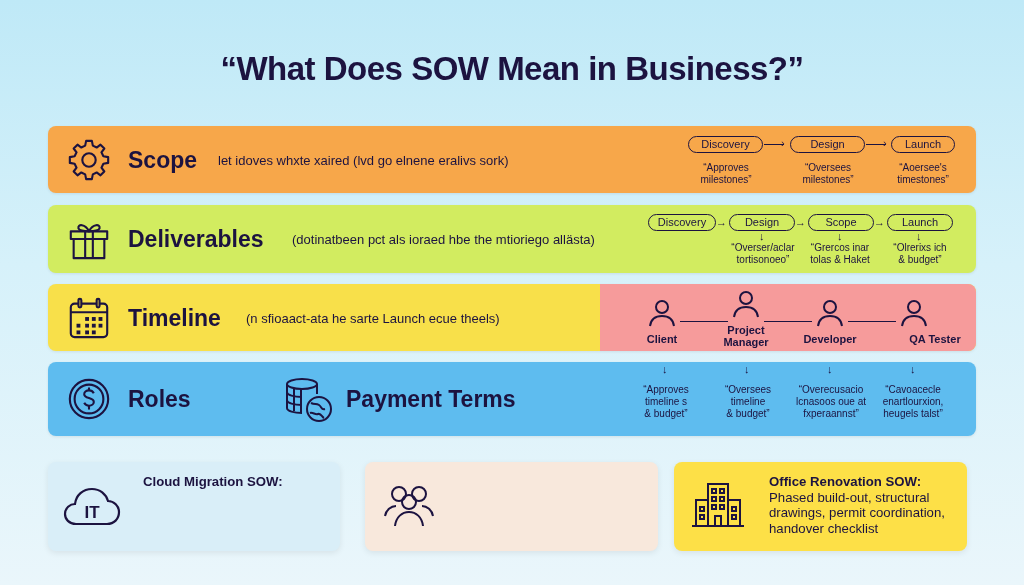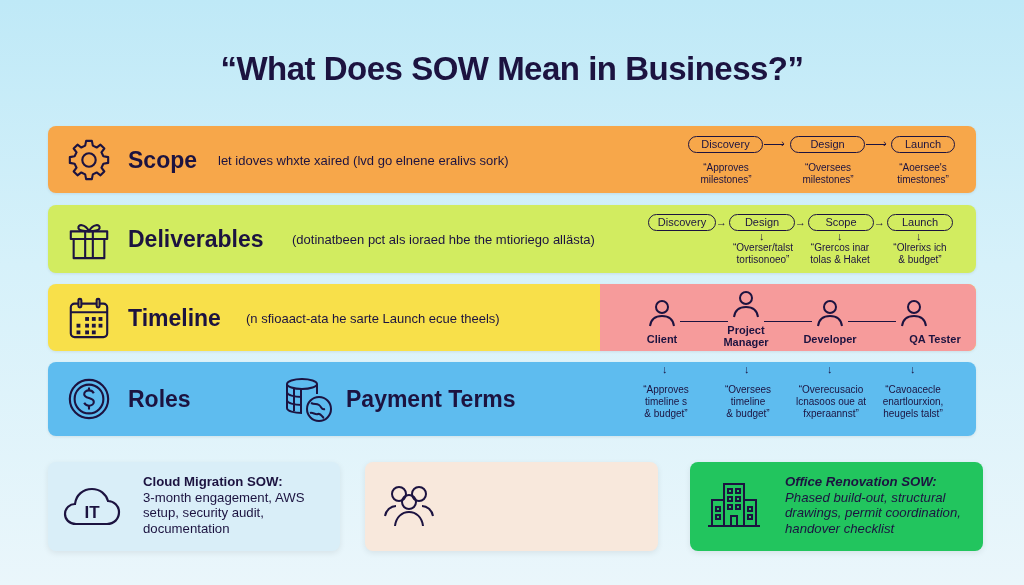--- a/index.html
+++ b/index.html
@@ -38,21 +38,21 @@
 
   .person { position: absolute; width: 30px; height: 30px; }
   .person-label { position: absolute; font-size: 11px; font-weight: 700; text-align: center; line-height: 12px; color: #1c1340; }
 
   .card {
     position: absolute; top: 462px; height: 89px; border-radius: 8px;
     box-shadow: 0 2px 6px rgba(0,0,0,0.08);
   }
   .card.it { left: 48px; width: 292px; background: #d9eef8; }
   .card.brand { left: 365px; width: 293px; background: #f8e8dc; }
-  .card.office { left: 690px; width: 293px; background: #22c55e; font-style: italic; }
+  .card.office { left: 674px; width: 293px; background: #fde047; }
   .card-icon { position: absolute; left: 14px; top: 18px; width: 60px; height: 52px; }
   .card-text { position: absolute; left: 95px; top: 12px; width: 195px; font-size: 13.2px; line-height: 15.5px; color: #1c1340; }
   .card-title { font-weight: 700; display: block; }
   .card-body { display: block; }
 </style>
 </head>
 <body>
 
 <div class="title">“What Does SOW Mean in Business?”</div>
 
@@ -104,21 +104,21 @@
   <div class="arrow" style="left:747px; top:12px">→</div>
   <div class="pill" style="left:760px; top:9px; width:66px">Scope</div>
   <div class="arrow" style="left:826px; top:12px">→</div>
   <div class="pill" style="left:839px; top:9px; width:66px">Launch</div>
 
   <div class="arrow" style="left:711px; top:26px">↓</div>
   <div class="arrow" style="left:789px; top:26px">↓</div>
   <div class="arrow" style="left:868px; top:26px">↓</div>
 
   <div class="note" style="left:670px; top:37px; width:90px">
-    <div>“Overser/talst</div>
+    <div>“Overser/aclar</div>
     <div>tortisonoeo”</div>
   </div>
   <div class="note" style="left:752px; top:37px; width:80px">
     <div>“Grercos inar</div>
     <div>tolas &amp; Haket</div>
   </div>
   <div class="note" style="left:832px; top:37px; width:80px">
     <div>“Olrerixs ich</div>
     <div>&amp; budget”</div>
   </div>
@@ -222,21 +222,20 @@
   </div>
 </div>
 
 <div class="card it">
   <svg class="card-icon" viewBox="0 0 60 52" fill="none" stroke="#1c1340" stroke-width="2.2">
     <path d="M14 44c-7 0-11-5-11-10 0-6 5-10 10-10 1-9 8-15 17-15 8 0 14 5 16 12 6 0 11 5 11 11 0 7-5 12-12 12z"></path>
     <text x="30" y="38" text-anchor="middle" font-family="Liberation Sans, sans-serif" font-size="17" font-weight="700" fill="#1c1340" stroke="none">IT</text>
   </svg>
   <div class="card-text">
     <span class="card-title">Cloud Migration SOW:</span>
-    <span class="card-body">3-month engagement, AWS setup, security audit, documentation</span>
   </div>
 </div>
 
 <div class="card brand">
   <svg class="card-icon" viewBox="0 0 60 52" fill="none" stroke="#1c1340" stroke-width="2">
     <circle cx="20" cy="14" r="7"></circle>
     <circle cx="40" cy="14" r="7"></circle>
     <circle cx="30" cy="22" r="7"></circle>
     <path d="M6 36c1-6 6-10 11-10"></path>
     <path d="M54 36c-1-6-6-10-11-10"></path>

